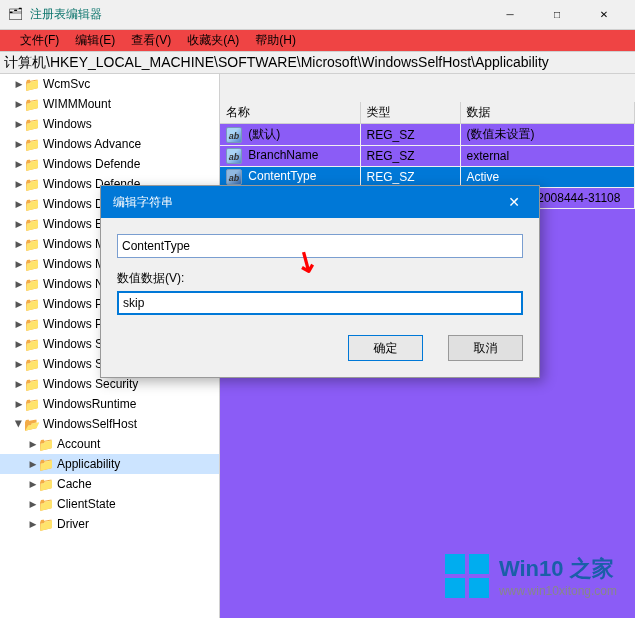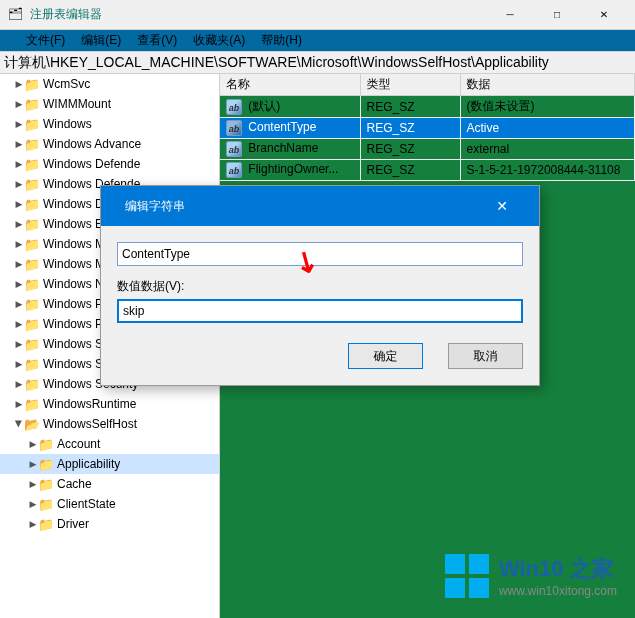--- a/index.html
+++ b/index.html
@@ -46,24 +46,24 @@
       font-size: 10px;
       display: flex;
       align-items: center;
       justify-content: center;
       color: #000;
     }
 
     
     .menu-bar {
       height: 22px;
-      background: #0369a1;
-      display: flex;
-      align-items: center;
-      padding: 0 18px;
+      background: #ef4444;
+      display: flex;
+      align-items: center;
+      padding: 0 12px;
       border-bottom: 1px solid #d0d0d0;
     }
     .menu-item {
       padding: 2px 8px;
       cursor: pointer;
       font-size: 12px;
       color: #000;
     }
 
     
@@ -123,22 +123,23 @@
       align-items: center;
       justify-content: center;
       font-size: 13px;
     }
     .folder-yellow { color: #e8b530; }
     .folder-open { color: #e8b530; }
 
     
     .registry-panel {
       flex: 1;
-      background: #15803d;
+      background: #8b5cf6;
       overflow: auto;
+      margin-top: 28px;
     }
     .registry-table {
       width: 100%;
       border-collapse: collapse;
       font-size: 12px;
     }
     .registry-table th {
       background: #f0f0f0;
       border-bottom: 1px solid #d0d0d0;
       border-right: 1px solid #d0d0d0;
@@ -193,24 +194,24 @@
       border: 1px solid #999;
       box-shadow: 4px 4px 12px rgba(0,0,0,0.3);
       width: 440px;
       position: absolute;
       top: 185px;
       left: 100px;
     }
     .dialog-title-bar {
       background: #0078d7;
       color: #fff;
-      height: 40px;
-      display: flex;
-      align-items: center;
-      padding: 0 24px;
+      height: 32px;
+      display: flex;
+      align-items: center;
+      padding: 0 12px;
       font-size: 12px;
     }
     .dialog-title-text { flex: 1; }
     .dialog-close-btn {
       width: 26px;
       height: 26px;
       background: transparent;
       border: none;
       color: #fff;
       cursor: pointer;
@@ -507,35 +508,35 @@
       </thead>
       <tbody>
         <tr class="registry-row">
           <td>
             <span class="ab-icon">ab</span>
             <span>(默认)</span>
           </td>
           <td>REG_SZ</td>
           <td>(数值未设置)</td>
         </tr>
+        <tr class="registry-row">
+          <td>
+            <span class="ab-icon">ab</span>
+            <span>BranchName</span>
+          </td>
+          <td>REG_SZ</td>
+          <td>external</td>
+        </tr>
         <tr class="registry-row selected">
           <td>
             <span class="ab-icon" style="background:linear-gradient(135deg,#90b8e0 40%,#3366aa 100%);">ab</span>
             <span>ContentType</span>
           </td>
           <td>REG_SZ</td>
           <td>Active</td>
-        </tr>
-        <tr class="registry-row">
-          <td>
-            <span class="ab-icon">ab</span>
-            <span>BranchName</span>
-          </td>
-          <td>REG_SZ</td>
-          <td>external</td>
         </tr>
         <tr class="registry-row">
           <td>
             <span class="ab-icon">ab</span>
             <span>FlightingOwner...</span>
           </td>
           <td>REG_SZ</td>
           <td>S-1-5-21-1972008444-31108</td>
         </tr>
       </tbody>

